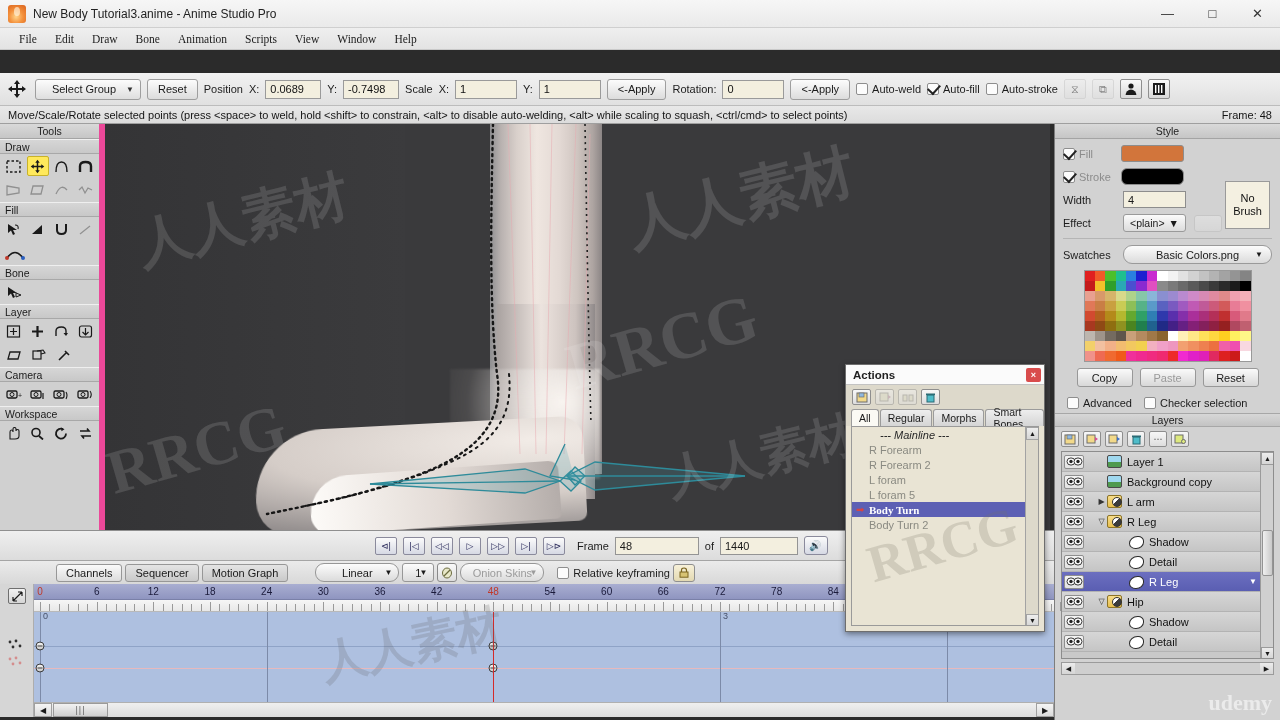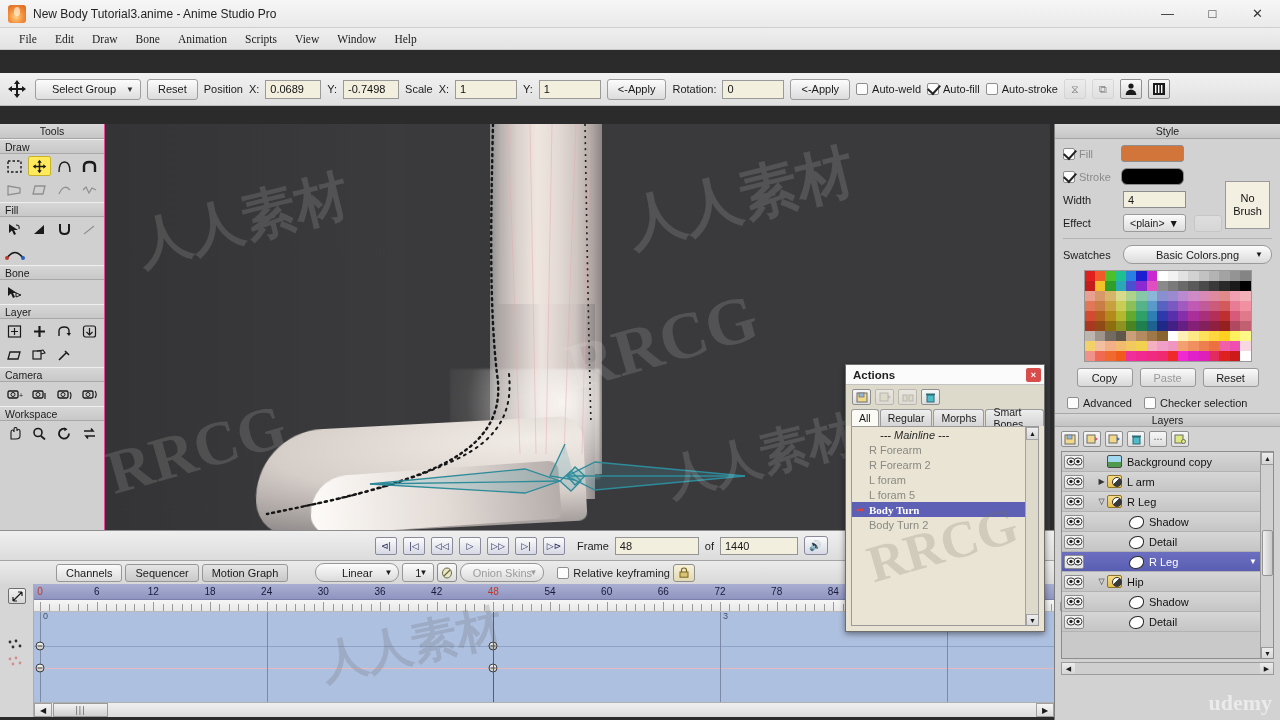--- a/index.html
+++ b/index.html
@@ -110,21 +110,21 @@
     background: linear-gradient(to bottom,#e8e8e8,#dcdcdc);
     border-bottom: 1px solid #9f9f9f;
     display: flex; align-items: center; padding: 0 8px;
     font-size: 11px; color: #151515;
   }
   .hint-frame { margin-left:auto; font-size: 11px; }
 
   
   .tools {
     position: absolute; top: 124px; left: 0; width: 105px; height: 406px;
-    background: #d2d2d2; border-right: 1px solid #ec4899;
+    background: #d2d2d2; border-right: 6px solid #ec4899;
   }
   .panel-title {
     height: 15px; background: linear-gradient(to bottom,#d9d9d9,#c6c6c6);
     border-bottom: 1px solid #a4a4a4;
     display: flex; align-items: center; justify-content: center;
     font-size: 10.5px; color: #222;
   }
   .tool-group-label {
     height: 15px; background: linear-gradient(to bottom,#d6d6d6,#c8c8c8);
     border-top: 1px solid #efefef; border-bottom: 1px solid #a8a8a8;
@@ -508,20 +508,24 @@
     <div class="tbicon dark">
       <svg width="14" height="14" viewBox="0 0 14 14">
           <rect x="1" y="1" width="12" height="12" fill="#1a1a1a"></rect>
           <rect x="3" y="3" width="1.4" height="8" fill="#fff"></rect>
           <rect x="6" y="3" width="1.4" height="8" fill="#fff"></rect>
           <rect x="9" y="3" width="1.4" height="8" fill="#fff"></rect>
         </svg>
     </div>
   </div>
 
+  <div class="hintbar">
+    <div>Move/Scale/Rotate selected points (press &lt;space&gt; to weld, hold &lt;shift&gt; to constrain, &lt;alt&gt; to disable auto-welding, &lt;alt&gt; while scaling to squash, &lt;ctrl/cmd&gt; to select points)</div>
+    <div class="hint-frame">Frame: 48</div>
+  </div>
 
   <div class="tools">
     <div class="panel-title">Tools</div>
 
     <div class="tool-group-label">Draw</div>
     <div class="tool-row">
       <div class="tool-cell">
         <svg width="15" height="13" viewBox="0 0 15 13">
             <rect x="1" y="1" width="13" height="11" fill="none" stroke="#1a1a1a" stroke-width="1.4" stroke-dasharray="2.5,2"></rect>
           </svg>
@@ -1003,20 +1007,34 @@
               <svg width="17" height="9" viewBox="0 0 17 9">
                 <ellipse cx="5" cy="4.5" rx="4" ry="3.6" fill="#fff" stroke="#222" stroke-width=".9"></ellipse>
                 <circle cx="5" cy="4.5" r="1.7" fill="#222"></circle>
                 <ellipse cx="12" cy="4.5" rx="4" ry="3.6" fill="#fff" stroke="#222" stroke-width=".9"></ellipse>
                 <circle cx="12" cy="4.5" r="1.7" fill="#222"></circle>
               </svg>
             </div>
             <div style="width: 8px;"></div>
             <div class="tri"></div>
             <div class="lyricon img"></div>
+            <div>Layer 1</div>
+          </div>
+          <div class="layer-row">
+            <div class="eye">
+              <svg width="17" height="9" viewBox="0 0 17 9">
+                <ellipse cx="5" cy="4.5" rx="4" ry="3.6" fill="#fff" stroke="#222" stroke-width=".9"></ellipse>
+                <circle cx="5" cy="4.5" r="1.7" fill="#222"></circle>
+                <ellipse cx="12" cy="4.5" rx="4" ry="3.6" fill="#fff" stroke="#222" stroke-width=".9"></ellipse>
+                <circle cx="12" cy="4.5" r="1.7" fill="#222"></circle>
+              </svg>
+            </div>
+            <div style="width: 8px;"></div>
+            <div class="tri"></div>
+            <div class="lyricon img"></div>
             <div>Background copy</div>
           </div>
           <div class="layer-row">
             <div class="eye">
               <svg width="17" height="9" viewBox="0 0 17 9">
                 <ellipse cx="5" cy="4.5" rx="4" ry="3.6" fill="#fff" stroke="#222" stroke-width=".9"></ellipse>
                 <circle cx="5" cy="4.5" r="1.7" fill="#222"></circle>
                 <ellipse cx="12" cy="4.5" rx="4" ry="3.6" fill="#fff" stroke="#222" stroke-width=".9"></ellipse>
                 <circle cx="12" cy="4.5" r="1.7" fill="#222"></circle>
               </svg>

